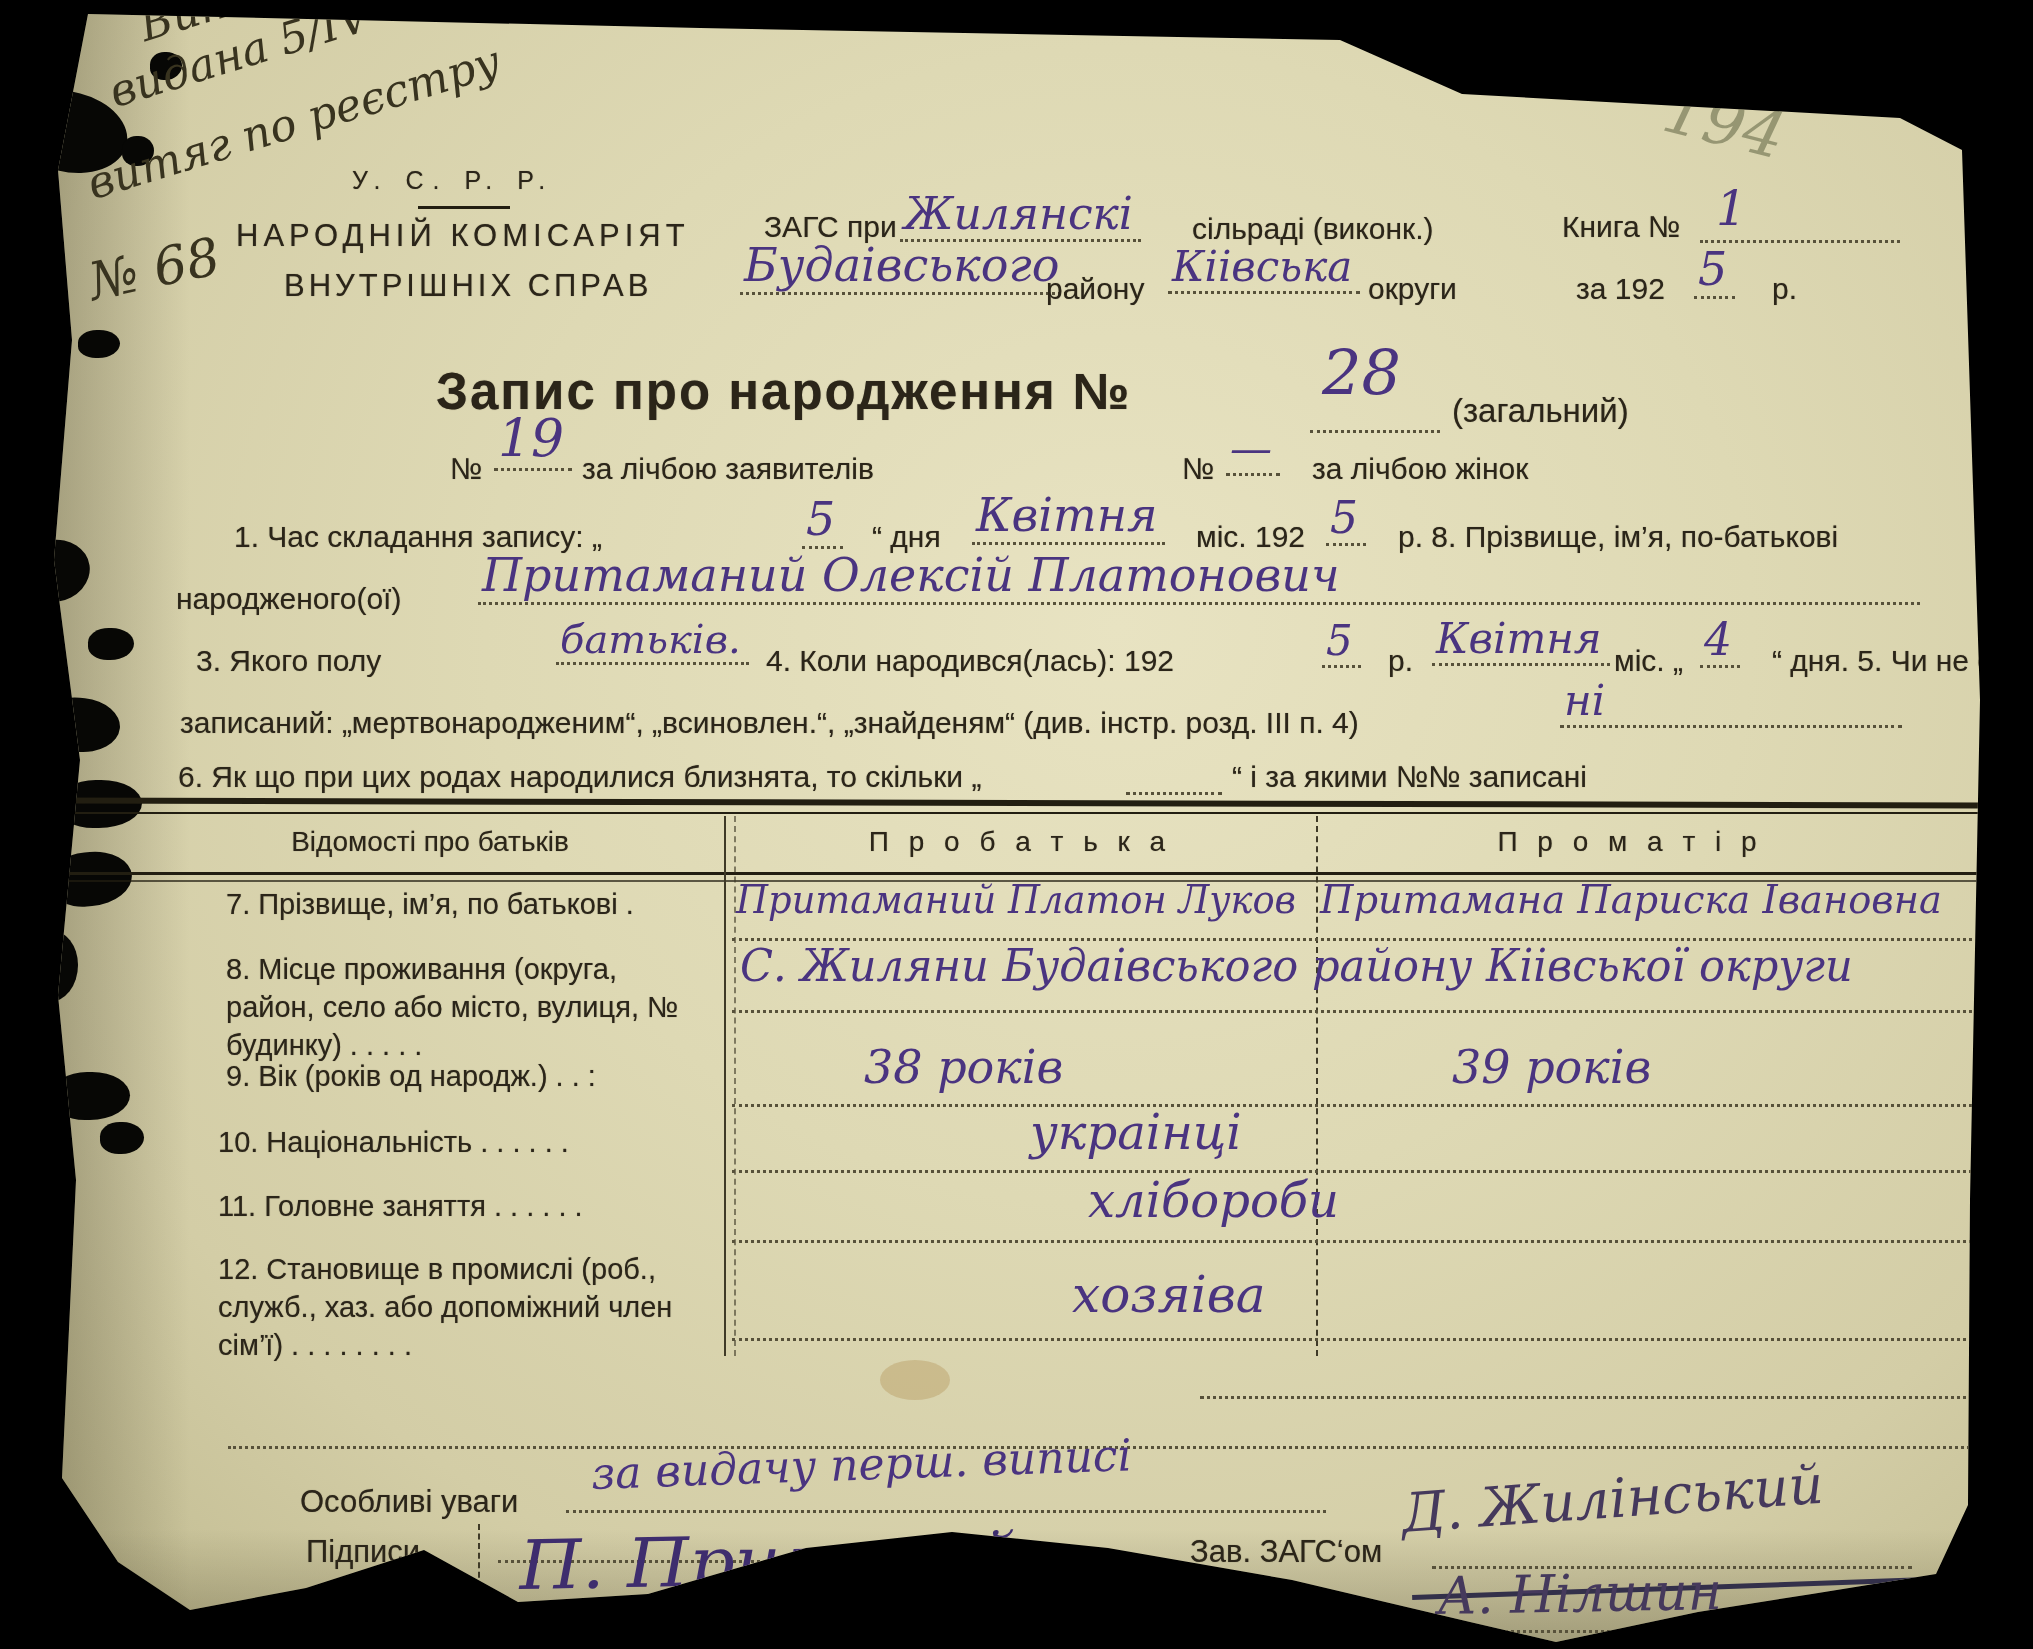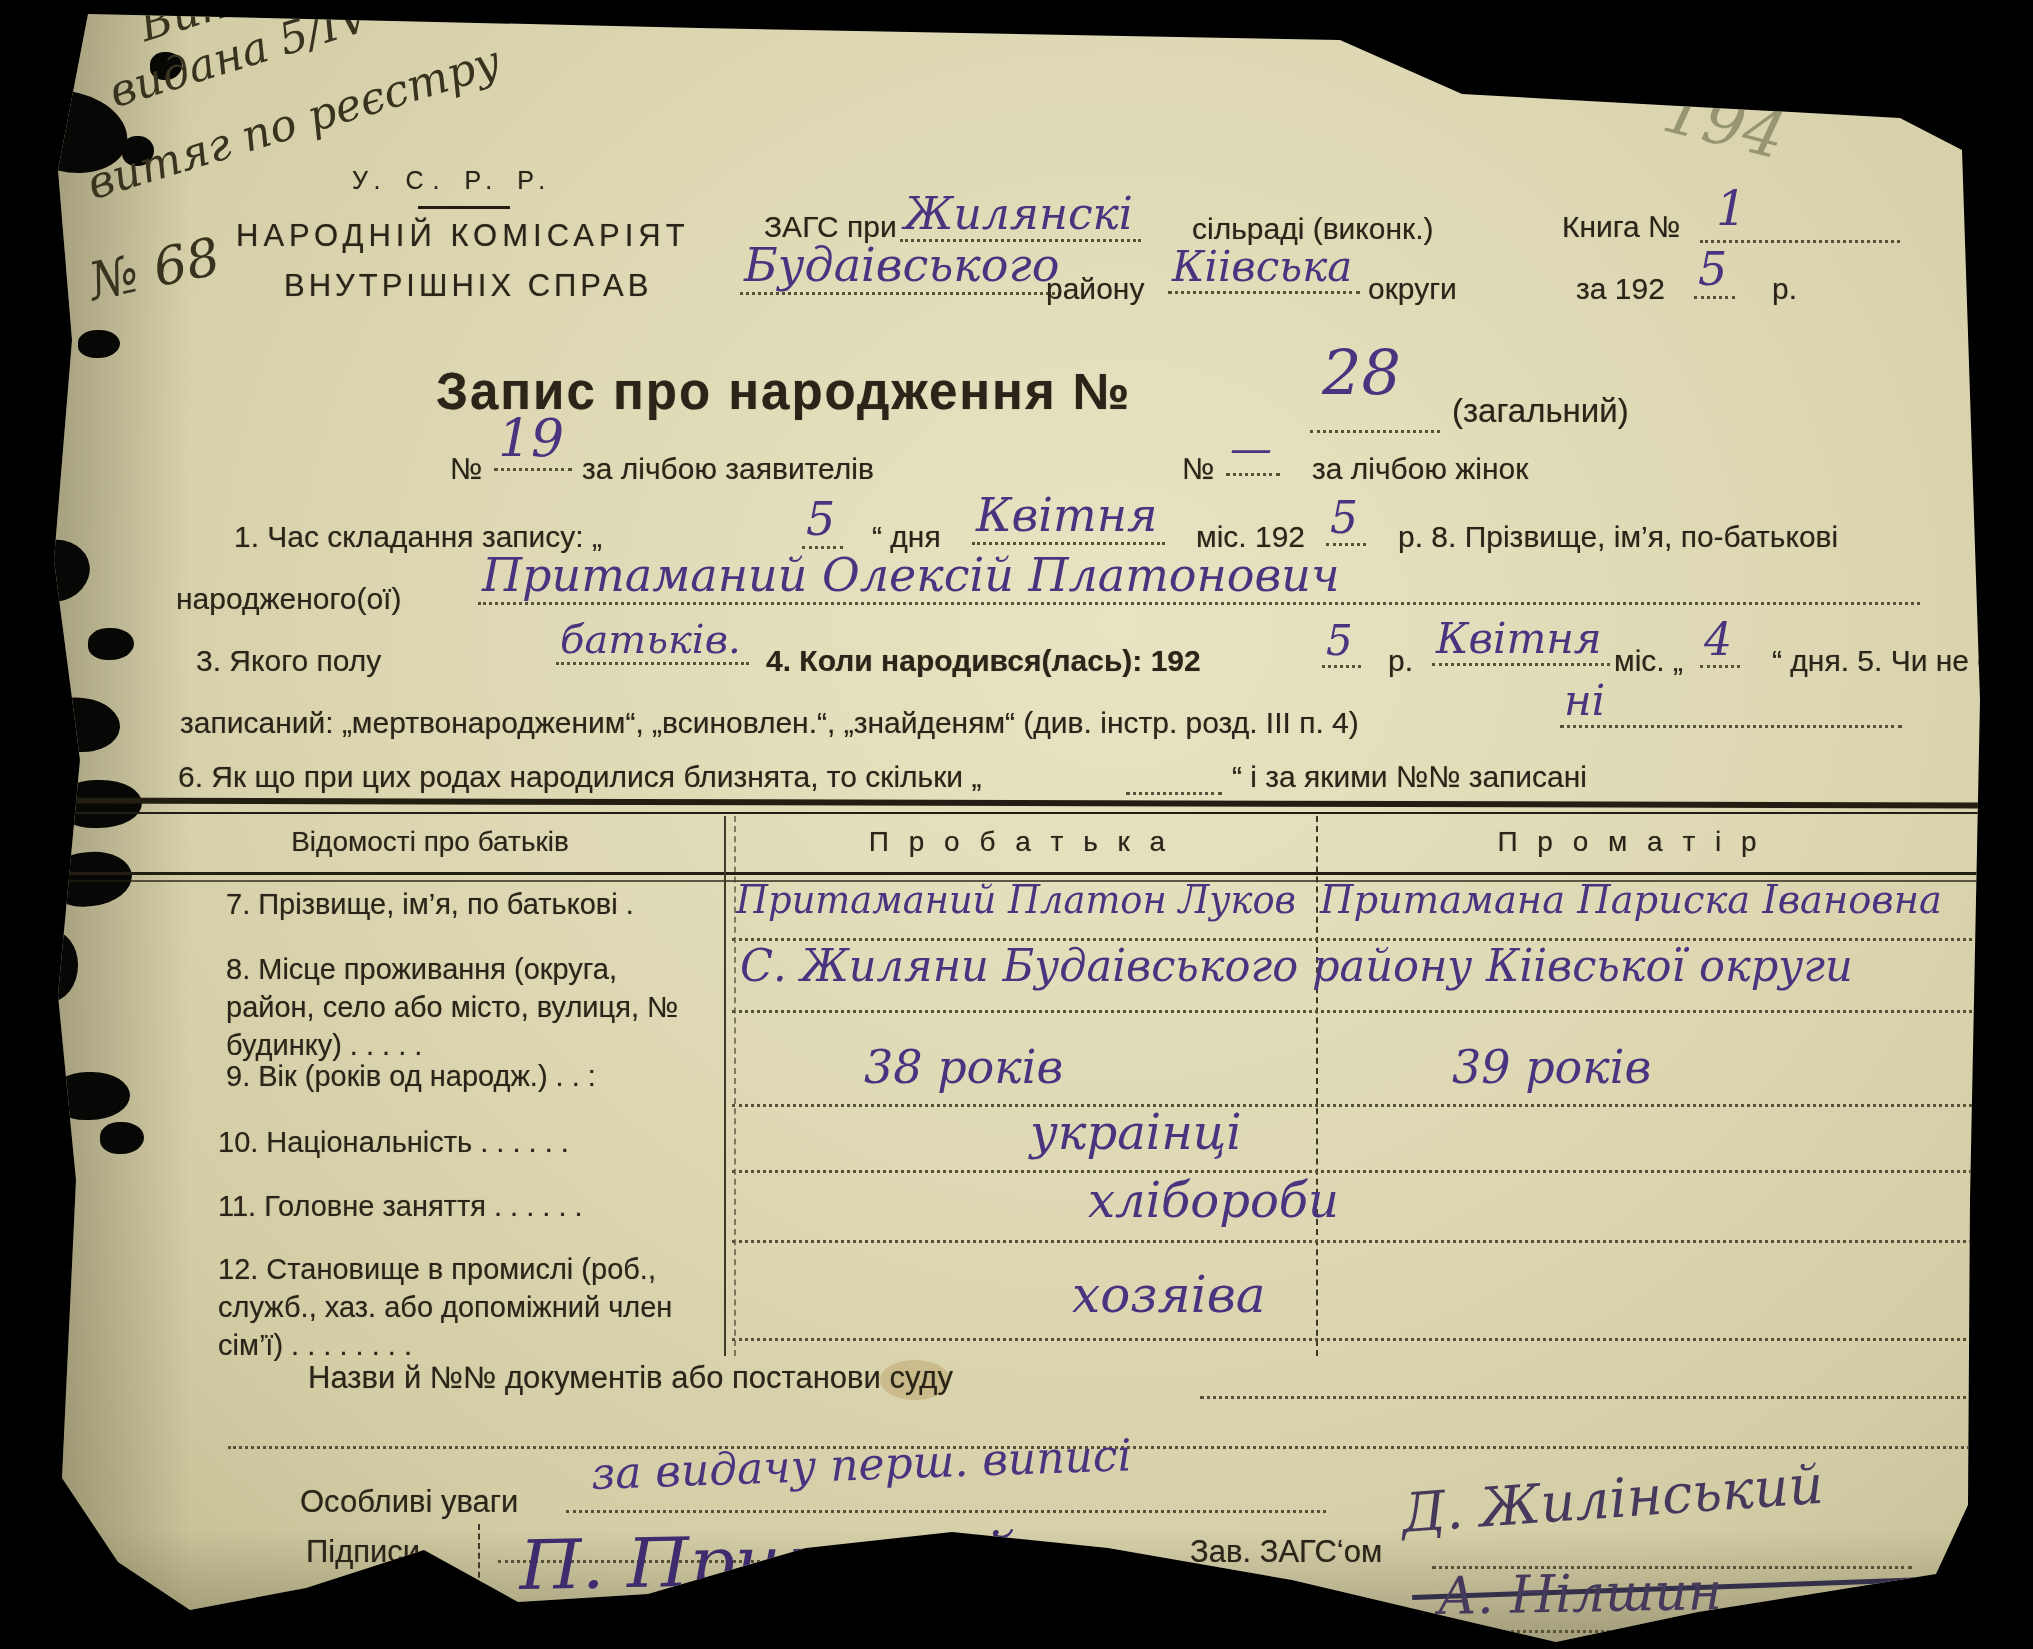--- a/index.html
+++ b/index.html
@@ -101,21 +101,21 @@
     <div class="hw entry" style="left:972px;top:488px;font-size:46px;">Квітня</div>
     <div class="printed" style="left:1196px;top:520px;font-size:30px;text-align:center;">міс. 192</div>
     <div class="hw entry" style="left:1326px;top:492px;font-size:44px;">5</div>
     <div class="printed" style="left:1398px;top:520px;font-size:30px;">р. 8. Прізвище, ім’я, по-батькові</div>
 
     <div class="printed" style="left:176px;top:582px;font-size:30px;">народженого(ої)</div>
     <div class="hw entry" style="left:478px;top:548px;font-size:46px;width:1430px;">Притаманий Олексій Платонович</div>
 
     <div class="printed" style="left:196px;top:644px;font-size:30px;">3. Якого полу</div>
     <div class="hw entry" style="left:556px;top:616px;font-size:40px;">батьків.</div>
-    <div class="printed" style="left:766px;top:644px;font-size:30px;font-weight:bold;">4. Коли народився(лась): 192</div>
+    <div class="printed" style="left:766px;top:644px;font-size:30px;">4. Коли народився(лась): 192</div>
     <div class="hw entry" style="left:1322px;top:616px;font-size:42px;">5</div>
     <div class="printed" style="left:1388px;top:644px;font-size:30px;">р.</div>
     <div class="hw entry" style="left:1432px;top:614px;font-size:42px;">Квітня</div>
     <div class="printed" style="left:1614px;top:644px;font-size:30px;">міс. „</div>
     <div class="hw entry" style="left:1700px;top:614px;font-size:44px;">4</div>
     <div class="printed" style="left:1772px;top:644px;font-size:30px;">“ дня. 5. Чи не є</div>
 
     <div class="printed" style="left:180px;top:706px;font-size:30px;">записаний: „мертвонародженим“, „всиновлен.“, „знайденям“ (див. інстр. розд. ІІІ п. 4)</div>
     <div class="hw entry" style="left:1560px;top:676px;font-size:42px;width:330px;">ні</div>
 
@@ -151,21 +151,20 @@
 
     <div class="hw" style="left:736px;top:876px;font-size:40px;transform:scaleX(.92);">Притаманий Платон Луков</div>
     <div class="hw" style="left:1320px;top:876px;font-size:40px;transform:scaleX(.96);">Притамана Париска Івановна</div>
     <div class="hw" style="left:740px;top:940px;font-size:44px;transform:scaleX(.98);">С. Жиляни Будаівського району Кіівської округи</div>
     <div class="hw" style="left:864px;top:1040px;font-size:46px;">38 років</div>
     <div class="hw" style="left:1452px;top:1040px;font-size:46px;">39 років</div>
     <div class="hw" style="left:1002px;top:1104px;font-size:48px;margin-left:28px;">украінці</div>
     <div class="hw" style="left:1088px;top:1172px;font-size:48px;">хлібороби</div>
     <div class="hw" style="left:1072px;top:1266px;font-size:50px;">хозяіва</div>
 
-    <div class="printed" style="left:308px;top:1360px;font-size:31px;">Назви й №№ документів або постанови суду</div>
     <div class="dotline" style="left:1200px;top:1396px;width:780px;"></div>
     <div class="dotline" style="left:228px;top:1446px;width:1760px;"></div>
 
     <div class="printed" style="left:300px;top:1484px;font-size:31px;">Особливі уваги</div>
     <div class="hw" style="left:592px;top:1448px;font-size:44px;transform:rotate(-2deg);">за видачу перш. виписі</div>
     <div class="dotline" style="left:566px;top:1510px;width:760px;"></div>
 
     <div class="printed" style="left:306px;top:1534px;font-size:31px;">Підписи</div>
     <div class="vline" style="left:478px;top:1524px;height:92px;"></div>
     <div class="dotline" style="left:498px;top:1560px;width:670px;"></div>

